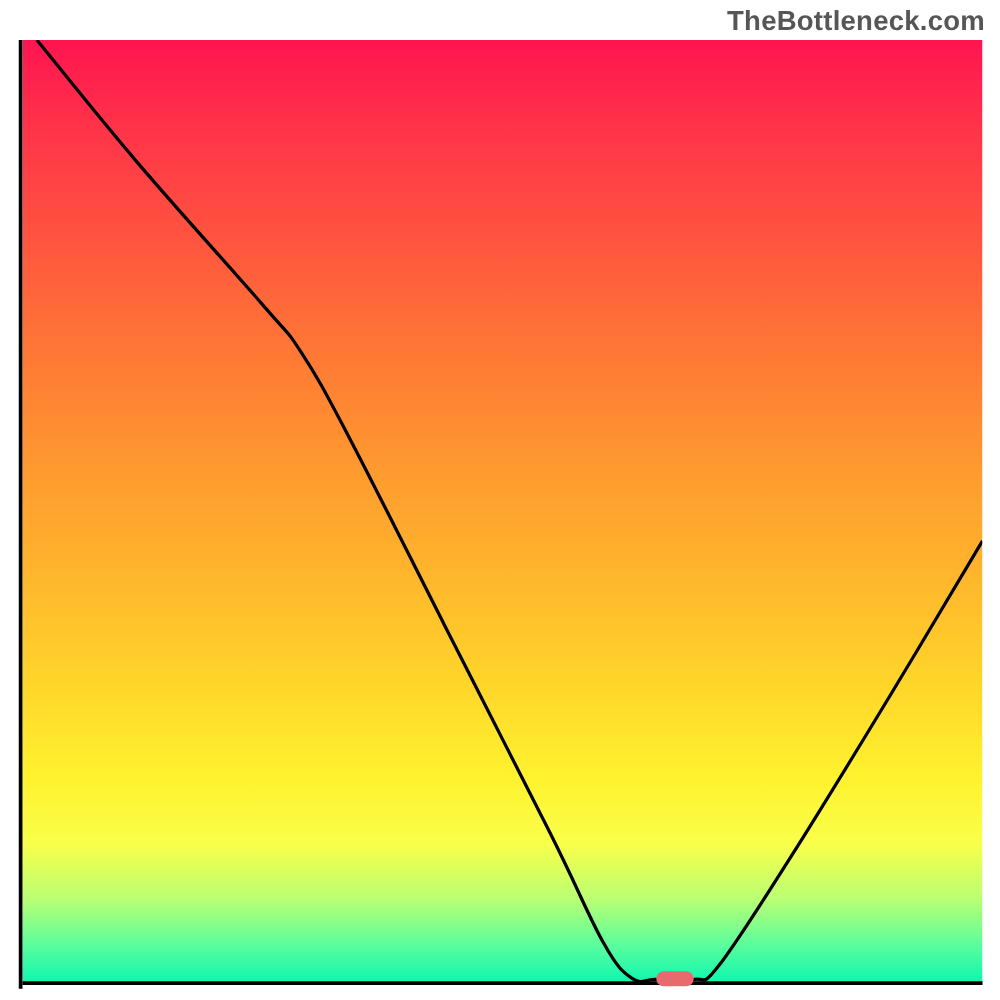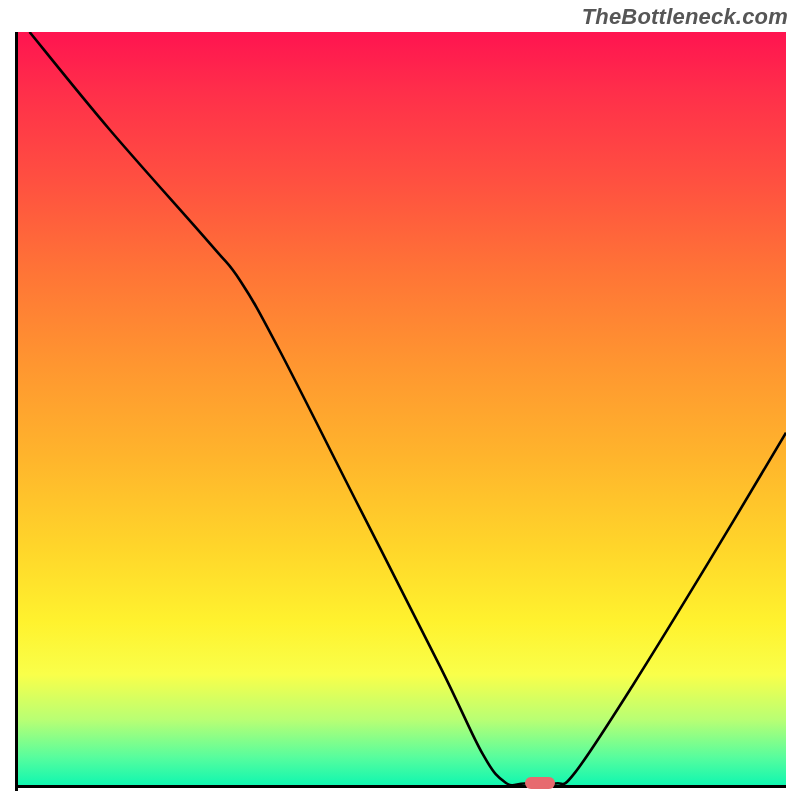--- a/index.html
+++ b/index.html
@@ -7,21 +7,20 @@
     padding: 0;
     width: 800px;
     height: 800px;
     background: #ffffff;
     overflow: hidden;
   }
   .chart-wrap {
     position: relative;
     width: 800px;
     height: 800px;
-    font-style: italic;
   }
   .watermark {
     position: absolute;
     top: 4px;
     right: 12px;
     font-family: Arial, Helvetica, sans-serif;
     font-size: 22px;
     font-weight: 600;
     color: #565656;
     letter-spacing: 0.2px;

